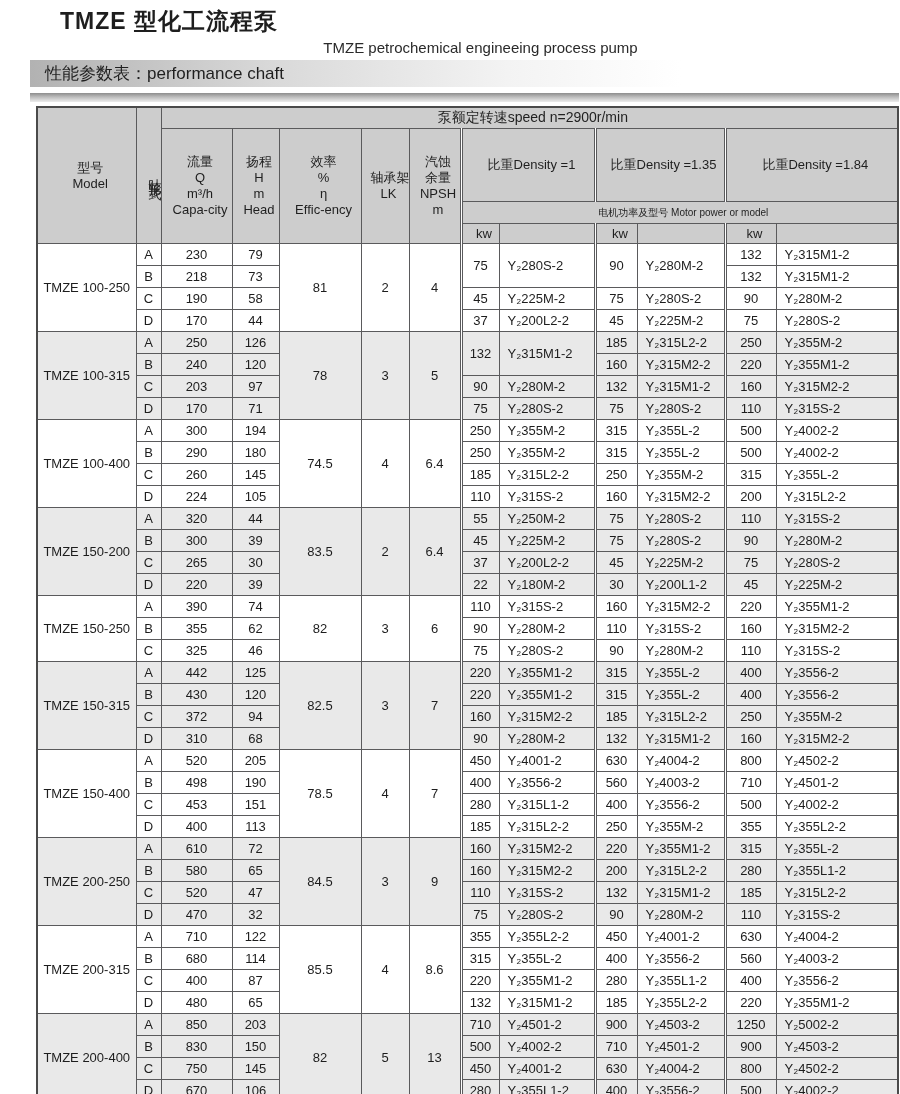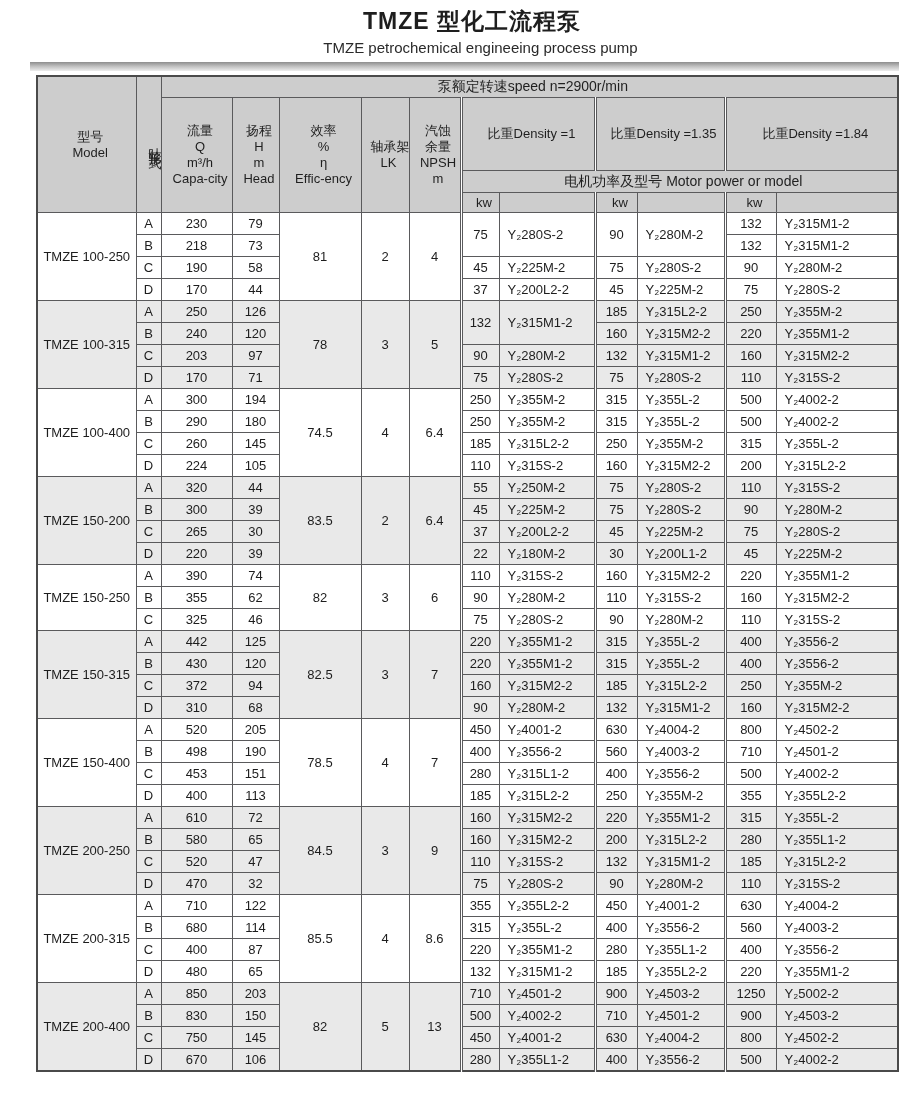--- a/index.html
+++ b/index.html
@@ -1,50 +1,51 @@
 <!DOCTYPE html>
 <html><head>
 <meta charset="utf-8">
 <style>
   html,body{margin:0;padding:0;background:#fff;}
   body{width:900px;font-family:"Liberation Sans",sans-serif;color:#222;}
   .page{width:900px;position:relative;}
 
-  .title-cn{margin:6px 16px 0 60px;font-size:23px;font-weight:bold;color:#1e1e1e;letter-spacing:1px;text-align:center;}
+  .title-cn{margin:6px 16px 0 60px;font-size:23px;font-weight:bold;color:#1e1e1e;letter-spacing:1px;}
   .title-en{margin:2px 0 4px 61px;font-size:15px;color:#2a2a2a;text-align:center;}
   .banner{margin-left:30px;width:868px;height:27px;line-height:27px;padding-left:15px;box-sizing:border-box;
           font-size:17px;color:#1f1f1f;
           background:linear-gradient(90deg,#b2b2b2 0%,#d9d9d9 28%,#f3f3f3 55%,#ffffff 75%);}
   .shadow-strip{margin:6px 0 4px 30px;width:869px;height:9px;
           background:linear-gradient(180deg,#8d8d8d 0%,#bdbdbd 45%,#ededed 100%);}
 
   table{border-collapse:collapse;table-layout:fixed;margin:2px 0 0 36px;width:862px;
         border:2px solid #4a4a4a;font-size:13px;}
   th,td{border:1px solid #5a5a5c;padding:0 2px;text-align:center;vertical-align:middle;
         overflow:hidden;white-space:nowrap;}
   thead th{background:#cdcdcd;font-weight:normal;color:#1f1f1f;padding-left:9px;}
   .speed{height:20px;font-size:14px;}
   .hdr2 th{height:72px;margin-left:8px;}
   .hline{display:block;line-height:16px;font-size:13px;}
   .vert{writing-mode:vertical-rl;text-orientation:upright;letter-spacing:3px;font-size:13px;}
-  .motor-h{height:21px;font-size:14px;}
+  .motor-h{height:21px;font-size:10px;}
   .kw-row th{height:19px;font-size:13px;}
   .grp{border-left:3px double #5a5a5c;}
 
   tbody td{height:21px;color:#1d1d1d;background:#fff;}
   tbody tr.shaded td{background:#e9e9e9;}
   td.model-cell{font-size:13px;}
   td.motor-model{text-align:left;padding-left:8px;}
 </style>
 </head>
 <body>
 <div class="page">
 
   <h1 class="title-cn">TMZE 型化工流程泵</h1>
   <div class="title-en">TMZE petrochemical engineeing process pump</div>
+  <div class="banner">性能参数表：performance chaft</div>
   <div class="shadow-strip"></div>
 
   <table>
     <colgroup>
       <col style="width:99px">
         <col style="width:25px">
         <col style="width:71px">
         <col style="width:47px">
       <col style="width:82px">
         <col style="width:48px">

